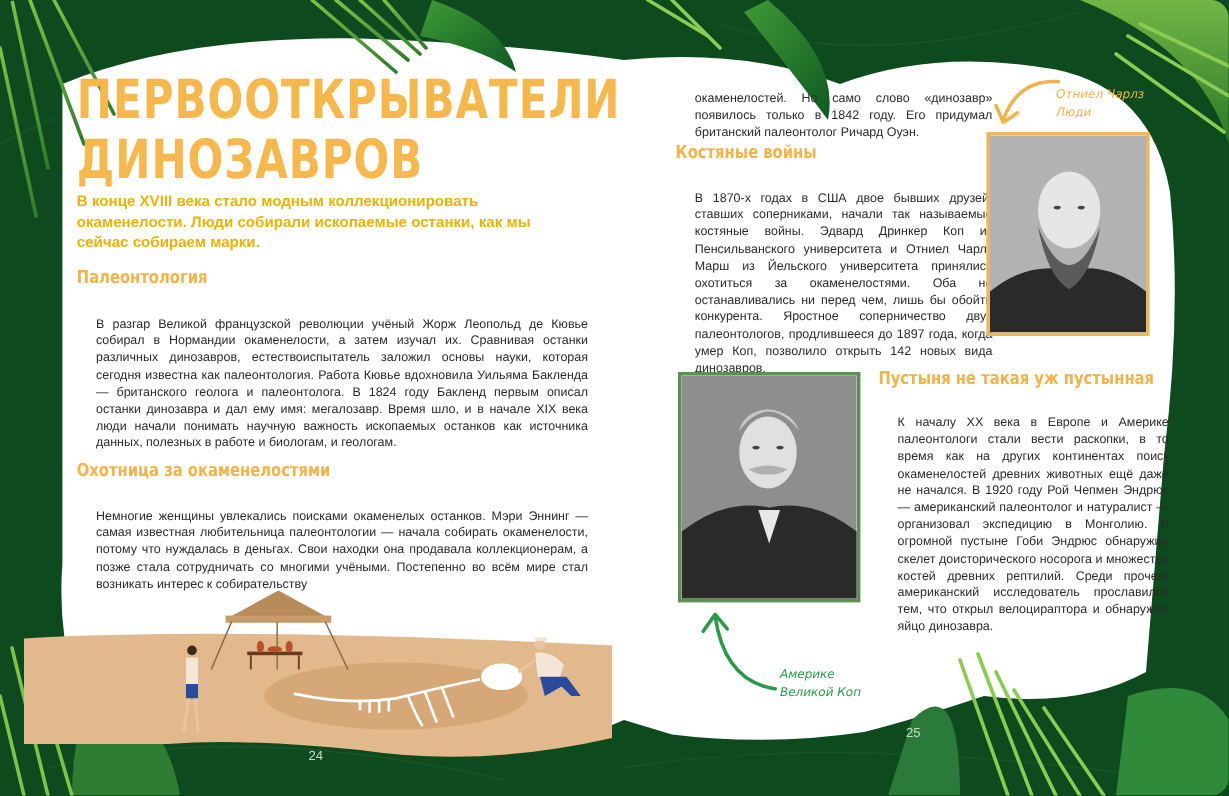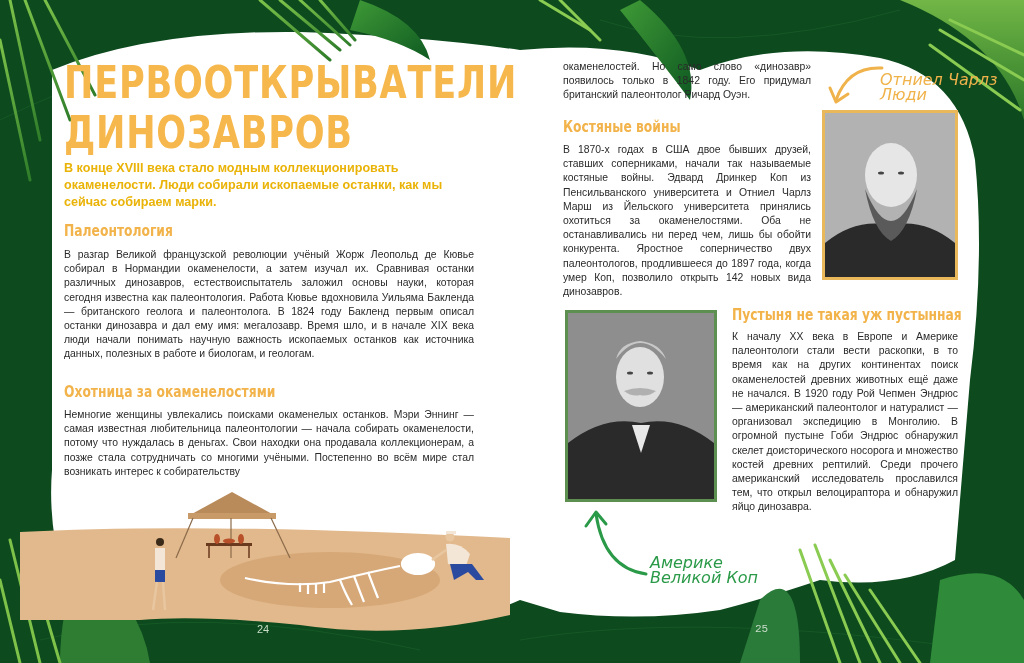--- a/index.html
+++ b/index.html
@@ -1,27 +1,27 @@
 <!DOCTYPE html>
 <html><head>
 <meta charset="utf-8">
 <style>
   html,body{margin:0;padding:0;}
   body{width:1024px;height:663px;overflow:hidden;position:relative;background:#0d4a1e;font-family:"Liberation Sans",sans-serif;}
-  .spread{position:absolute;inset:0;overflow:hidden;}
+  .spread{position:absolute;inset:0;overflow:hidden;border-radius:15px;}
   .bg-svg{position:absolute;left:0;top:0;width:1024px;height:663px;}
   .title{position:absolute;left:64px;top:58px;margin:0;font-family:"DejaVu Sans",sans-serif;font-weight:bold;font-size:45px;line-height:50px;color:#f6b84c;letter-spacing:1px;transform:scaleX(0.78);transform-origin:left top;white-space:nowrap;}
   .lead{position:absolute;left:64px;top:160px;width:420px;font-weight:bold;font-size:12.6px;line-height:17px;color:#eab308;margin:0;}
   .h2{position:absolute;margin:0;font-family:"DejaVu Sans",sans-serif;font-weight:bold;font-size:15px;color:#f2b34a;transform:scaleX(0.82);transform-origin:left top;white-space:nowrap;}
-  .para{position:absolute;margin:0;font-size:10.4px;line-height:14.2px;color:#2a2a2a;text-align:justify;hyphens:auto;}
+  .para{position:absolute;margin:16px;font-size:10.4px;line-height:14.2px;color:#2a2a2a;text-align:justify;hyphens:auto;}
   .photo{position:absolute;box-sizing:border-box;overflow:hidden;}
   .photo svg{width:100%;height:100%;display:block;}
   .photo-marsh{left:822px;top:110px;width:136px;height:170px;border:3px solid #e8b85a;}
   .photo-cope{left:565px;top:310px;width:152px;height:192px;border:3px solid #5d8f50;}
-  .caption{position:absolute;font-family:"DejaVu Sans",sans-serif;font-size:16px;line-height:15px;font-style:italic;}
+  .caption{position:absolute;font-family:"DejaVu Sans",sans-serif;font-size:10px;line-height:15px;font-style:italic;}
   .cap-marsh{left:880px;top:72px;color:#f0b24a;}
   .cap-cope{left:650px;top:555px;color:#2a9a48;}
   .pagenum{position:absolute;font-size:11px;color:#c8dcc8;}
   .illus{position:absolute;left:0;top:480px;width:520px;height:183px;}
   .arrow{position:absolute;}
 </style>
 </head>
 <body>
 
 <div class="spread">
@@ -192,14 +192,14 @@
   </div>
   <svg class="arrow" style="left:580px;top:508px;width:70px;height:72px;" viewBox="0 0 70 72">
     <path d="M66 66 Q24 60 16 6" stroke="#2a9a48" stroke-width="3" fill="none" stroke-linecap="round"></path>
     <path d="M6 18 L16 4 L26 16" stroke="#2a9a48" stroke-width="3" fill="none" stroke-linecap="round" stroke-linejoin="round"></path>
   </svg>
   <div class="caption cap-cope">
     <span>Америке</span><br>
     <span>Великой Коп</span>
   </div>
 
-  <div class="pagenum" style="left:755px;top:623px;font-family:Liberation Mono, monospace;">25</div>
+  <div class="pagenum" style="left:755px;top:605px;">25</div>
 </div>
 
 </body></html>

